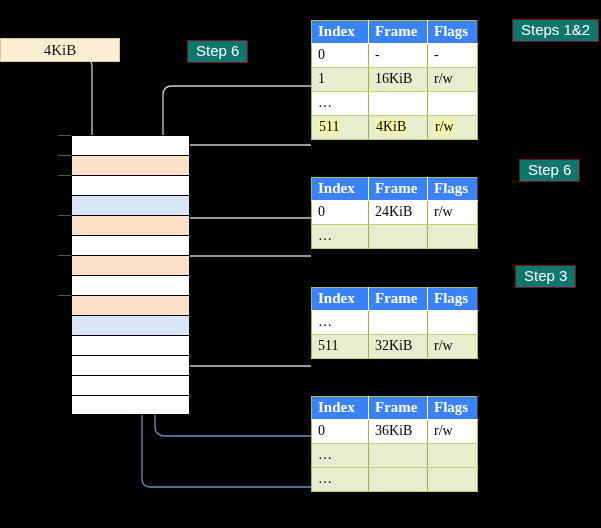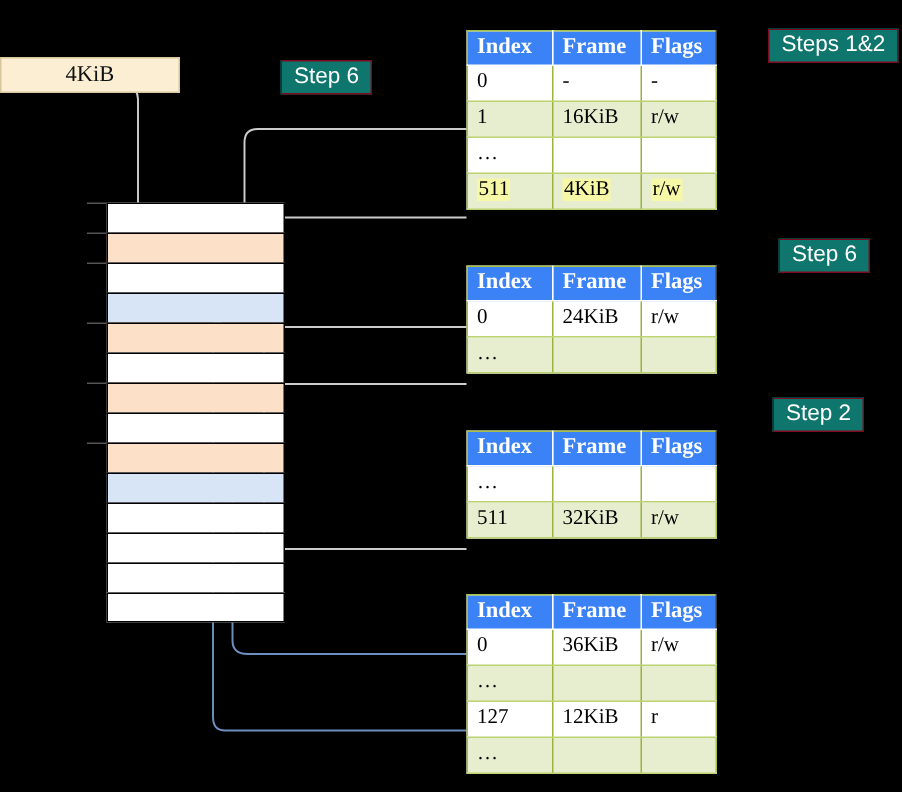--- a/index.html
+++ b/index.html
@@ -152,21 +152,21 @@
       <div class="tick" style="top: 40px;"></div>
       <div class="tick" style="top: 80px;"></div>
       <div class="tick" style="top: 120px;"></div>
       <div class="tick" style="top: 160px;"></div>
     </div>
 
   <div id="badges">
       <div class="badge" style="left: 187px; top: 40px;"><span>Step 6</span></div>
       <div class="badge" style="left: 512px; top: 19px;"><span>Steps 1&amp;2</span></div>
       <div class="badge" style="left: 519px; top: 159px;"><span>Step 6</span></div>
-      <div class="badge" style="left: 515px; top: 265px;"><span>Step 2</span></div>
+      <div class="badge" style="left: 515px; top: 265px;"><span>Step 3</span></div>
     </div>
 
   <div id="tables">
       <table class="ptable" style="left: 311px; top: 20px;">
         <colgroup>
           <col class="c1">
           <col class="c2">
           <col class="c3">
         </colgroup>
         <thead>
@@ -268,25 +268,20 @@
           <tr class="plain">
             <td>0</td>
             <td>36KiB</td>
             <td>r/w</td>
           </tr>
           <tr class="alt">
             <td>…</td>
             <td>&nbsp;</td>
             <td>&nbsp;</td>
           </tr>
-          <tr class="plain">
-            <td>127</td>
-            <td>12KiB</td>
-            <td>r</td>
-          </tr>
           <tr class="alt">
             <td>…</td>
             <td>&nbsp;</td>
             <td>&nbsp;</td>
           </tr>
         </tbody>
       </table>
     </div>
 
 </div>

